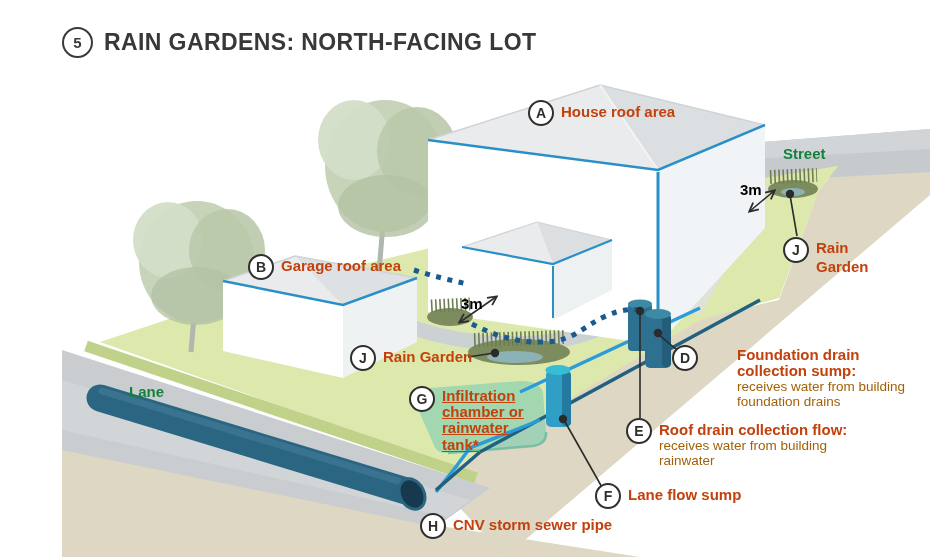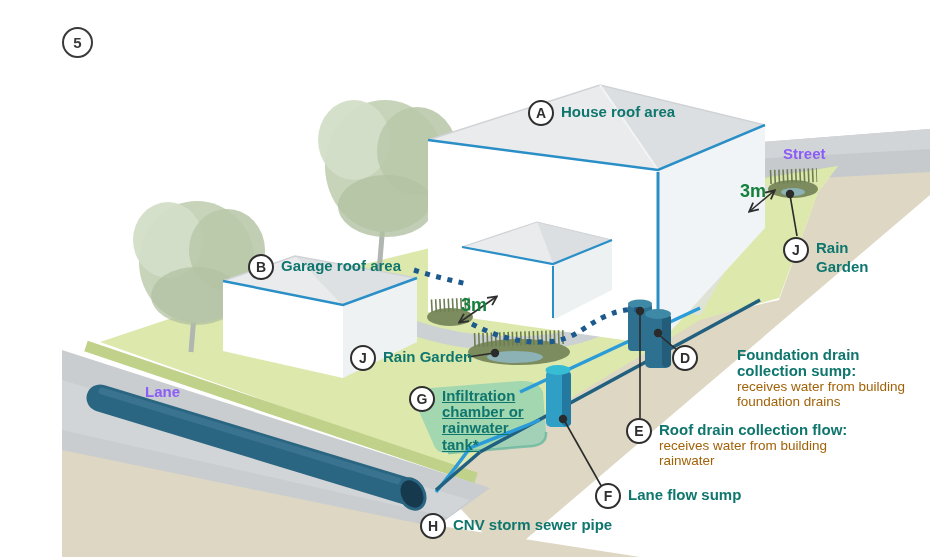--- a/index.html
+++ b/index.html
@@ -12,30 +12,30 @@
   .title-num{width:27px;height:27px;border:2px solid #3a3a3a;border-radius:50%;
              display:flex;align-items:center;justify-content:center;
              font-size:15px;font-weight:700;color:#3a3a3a;background:#fff;flex-shrink:0;}
   .title-text{font-size:23px;font-weight:700;letter-spacing:.4px;color:#383838;white-space:nowrap;}
 
   
   .callout{position:absolute;display:flex;gap:7px;align-items:flex-start;}
   .badge{width:26px;height:26px;border:2px solid #2e2e2e;border-radius:50%;background:#fff;
          display:flex;align-items:center;justify-content:center;
          font-size:14px;font-weight:700;color:#2e2e2e;flex-shrink:0;box-sizing:border-box;}
-  .co-label{font-size:15px;font-weight:700;color:#0f766e;line-height:1.08;padding-top:4px;}
+  .co-label{font-size:15px;font-weight:700;color:#c2410c;line-height:1.08;padding-top:4px;}
   .co-desc{font-size:13.5px;font-weight:400;color:#a16207;line-height:1.1;margin-top:1px;}
   .nowrap{white-space:nowrap;}
   .w-g{width:96px;}
   .w-d{width:172px;margin-left:32px;}
   .w-e{width:218px;}
   .w-j2{width:66px;line-height:1.28;}
 
-  .plain-label{position:absolute;font-size:15px;font-weight:700;color:#8b5cf6;white-space:nowrap;}
-  .dim-label{position:absolute;font-size:18px;font-weight:700;color:#15803d;white-space:nowrap;}
+  .plain-label{position:absolute;font-size:15px;font-weight:700;color:#15803d;white-space:nowrap;}
+  .dim-label{position:absolute;font-size:15px;font-weight:700;color:#000000;white-space:nowrap;}
 </style>
 </head>
 <body>
 
 <div class="stage">
 
   <svg class="scene" viewBox="0 0 934 559">
     <defs>
       <marker id="arw" viewBox="0 0 10 10" refX="8" refY="5" markerWidth="7" markerHeight="7" orient="auto-start-reverse">
         <path d="M1,1 L9,5 L1,9" fill="none" stroke="#2e2e2e" stroke-width="1.6"></path>
@@ -173,20 +173,21 @@
         <circle cx="658" cy="333" r="3.4"></circle>
       <line x1="640" y1="312" x2="640" y2="418"></line>
         <circle cx="640" cy="311" r="3.4"></circle>
       <line x1="564" y1="420" x2="603" y2="489"></line>
         <circle cx="563" cy="419" r="3.4"></circle>
     </g>
   </svg>
 
   <div class="title">
     <span class="title-num">5</span>
+    <span class="title-text">RAIN GARDENS: NORTH-FACING LOT</span>
   </div>
 
   <div class="callout" style="left:528px;top:100px;">
     <span class="badge">A</span>
     <span class="co-label nowrap">House roof area</span>
   </div>
 
   <div class="callout" style="left:248px;top:254px;">
     <span class="badge">B</span>
     <span class="co-label nowrap">Garage roof area</span>
@@ -226,18 +227,18 @@
   <div class="callout" style="left:595px;top:483px;">
     <span class="badge">F</span>
     <span class="co-label nowrap">Lane flow sump</span>
   </div>
 
   <div class="callout" style="left:420px;top:513px;">
     <span class="badge">H</span>
     <span class="co-label nowrap">CNV storm sewer pipe</span>
   </div>
 
-  <div class="plain-label" style="left:145px;top:383px;">Lane</div>
+  <div class="plain-label" style="left:129px;top:383px;">Lane</div>
   <div class="plain-label" style="left:783px;top:145px;">Street</div>
   <div class="dim-label" style="left:461px;top:295px;">3m</div>
   <div class="dim-label" style="left:740px;top:181px;">3m</div>
 
 </div>
 
 </body></html>

